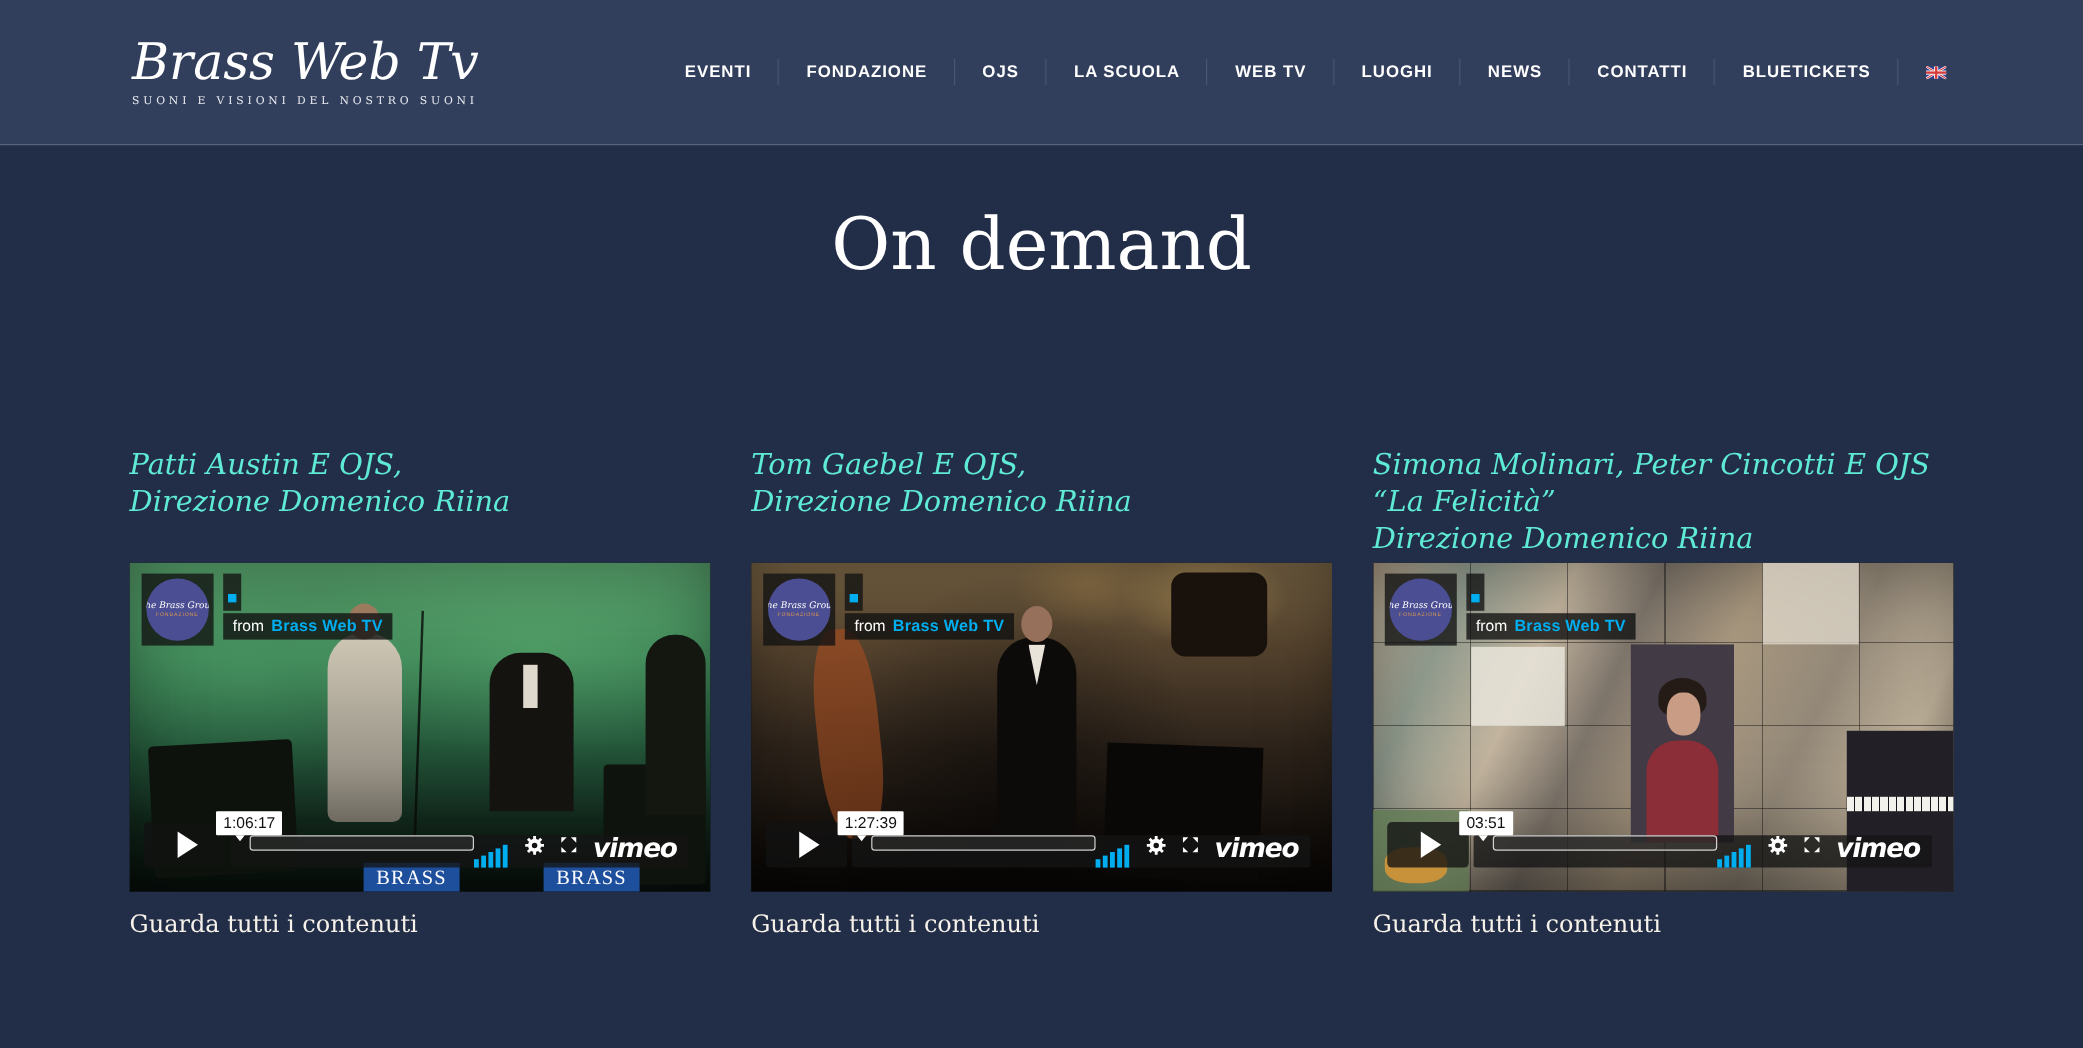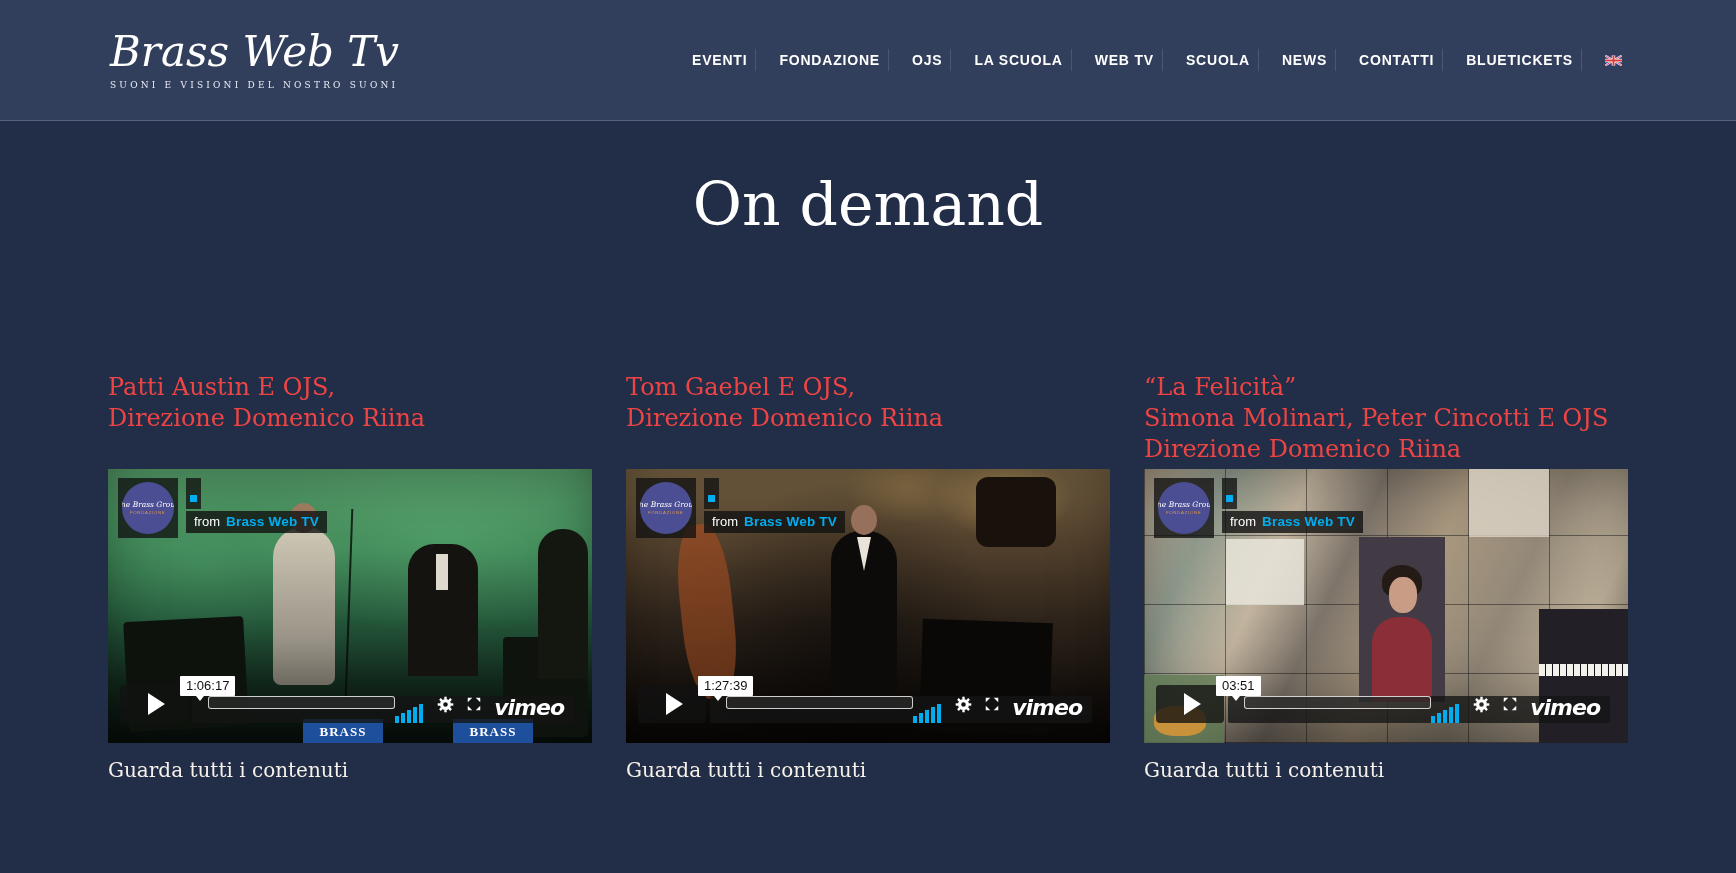--- a/index.html
+++ b/index.html
@@ -30,21 +30,21 @@
     white-space:nowrap;
   }
   .logo-tagline {
     font-family:"DejaVu Serif", serif;
     font-size:9px;
     letter-spacing:3.2px;
     color:#e9ebf2;
     margin-top:6px;
     white-space:nowrap;
   }
-  .nav ul { display:flex; align-items:center; gap:32px; list-style:none; }
+  .nav ul { display:flex; align-items:center; gap:46px; list-style:none; }
   .nav li { position:relative; }
   .nav li + li::before {
     content:"";
     position:absolute;
     left:-24px; top:50%;
     transform:translateY(-50%);
     width:1px; height:22px;
     background:rgba(255,255,255,0.12);
   }
   .nav a {
@@ -78,21 +78,22 @@
     gap:34px;
   }
   .card { width:484px; }
   .card-title {
     height:93px;
     margin-bottom:4px;
     font-family:"DejaVu Serif", serif;
     font-weight:400;
     font-size:24px;
     line-height:31px;
-    color:#ef4444;
+    color:#5eead4;
+    font-style:italic;
   }
   .card-title span { display:block; }
   .watch-all {
     display:inline-block;
     margin-top:15px;
     font-family:"DejaVu Serif", serif;
     font-size:20px;
     color:#f6f2ea;
     text-decoration:none;
     cursor:pointer;
@@ -122,21 +123,21 @@
     background:linear-gradient(180deg,#cfc8b6,#9a9488 70%,#6f6a60); border-radius:30px 30px 8px 8px; }
   .s1-singer::before { content:""; position:absolute; top:-24px; left:17px; width:27px; height:30px;
     background:#9c7a5e; border-radius:50%; }
   .s1-sax { left:300px; top:75px; width:70px; height:132px; background:#15130f; border-radius:26px 26px 0 0; }
   .s1-sax::after { content:""; position:absolute; top:10px; left:28px; width:12px; height:36px; background:#ded9cc; }
   .s1-right { left:430px; top:60px; width:50px; height:150px; background:#131710; border-radius:24px 24px 0 0; }
   .s1-stand-l { left:18px; top:150px; width:120px; height:110px; background:#0d120c; border-radius:4px; transform:rotate(-3deg); }
   .s1-stand-r { left:395px; top:168px; width:85px; height:100px; background:#0e130d; border-radius:4px; }
   .s1-mic { left:240px; top:40px; width:2px; height:190px; background:rgba(8,10,8,0.8); transform:rotate(2deg); }
   .s1-panel { top:250px; height:26px; width:80px; background:#1e4f9c; z-index:1;
-    color:#fff; font-family:"Liberation Serif", serif; font-weight:700; font-size:13px;
+    color:#fff; font-family:"Liberation Serif", serif; font-weight:400; font-size:17px;
     letter-spacing:1px; text-align:center; line-height:26px; overflow:hidden; }
   .s1-panel.p1 { left:195px; } .s1-panel.p2 { left:345px; }
 
   
   .scene-dark {
     background:
       radial-gradient(ellipse 100px 60px at 78% 10%, rgba(212,175,96,0.45), transparent 70%),
       radial-gradient(ellipse 90px 55px at 58% 6%, rgba(190,150,80,0.30), transparent 70%),
       radial-gradient(ellipse 220px 260px at 45% 75%, rgba(6,5,5,0.55), transparent 75%),
       linear-gradient(180deg, #7a6546 0%, #55432e 25%, #2e241b 55%, #15100c 85%, #0b0907 100%);
@@ -250,21 +251,21 @@
     <div class="logo-title">Brass Web Tv</div>
     <div class="logo-tagline">SUONI E VISIONI DEL NOSTRO SUONI</div>
   </div>
   <nav class="nav">
     <ul>
       <li><a>EVENTI</a></li>
       <li><a>FONDAZIONE</a></li>
       <li><a>OJS</a></li>
       <li><a>LA SCUOLA</a></li>
       <li><a>WEB TV</a></li>
-      <li><a>SCUOLA</a></li>
+      <li><a>LUOGHI</a></li>
       <li><a>NEWS</a></li>
       <li><a>CONTATTI</a></li>
       <li><a>BLUETICKETS</a></li>
       <li class="flag-btn">
         <svg viewBox="0 0 60 36">
           <rect width="60" height="36" fill="#32408f"></rect>
           <path d="M0 0 60 36 M60 0 0 36" stroke="#ffffff" stroke-width="7"></path>
           <path d="M0 0 60 36 M60 0 0 36" stroke="#d63c3c" stroke-width="3"></path>
           <rect x="24" width="12" height="36" fill="#ffffff"></rect>
             <rect y="12" width="60" height="12" fill="#ffffff"></rect>
@@ -417,22 +418,22 @@
           </svg>
         </span>
         <span class="vimeo-word">vimeo</span>
       </div>
     </div>
     <a class="watch-all">Guarda tutti i contenuti</a>
   </article>
 
   <article class="card">
     <h3 class="card-title">
+      <span>Simona Molinari, Peter Cincotti E OJS</span>
       <span>“La Felicità”</span>
-      <span>Simona Molinari, Peter Cincotti E OJS</span>
       <span>Direzione Domenico Riina</span>
     </h3>
     <div class="player">
       <div class="scene scene-collage">
         <div class="fig s3-shirt1"></div>
         <div class="fig s3-shirt2"></div>
         <div class="fig s3-green"></div>
         <div class="fig s3-backdrop"></div>
         <div class="fig s3-hair"></div>
         <div class="fig s3-face"></div>

